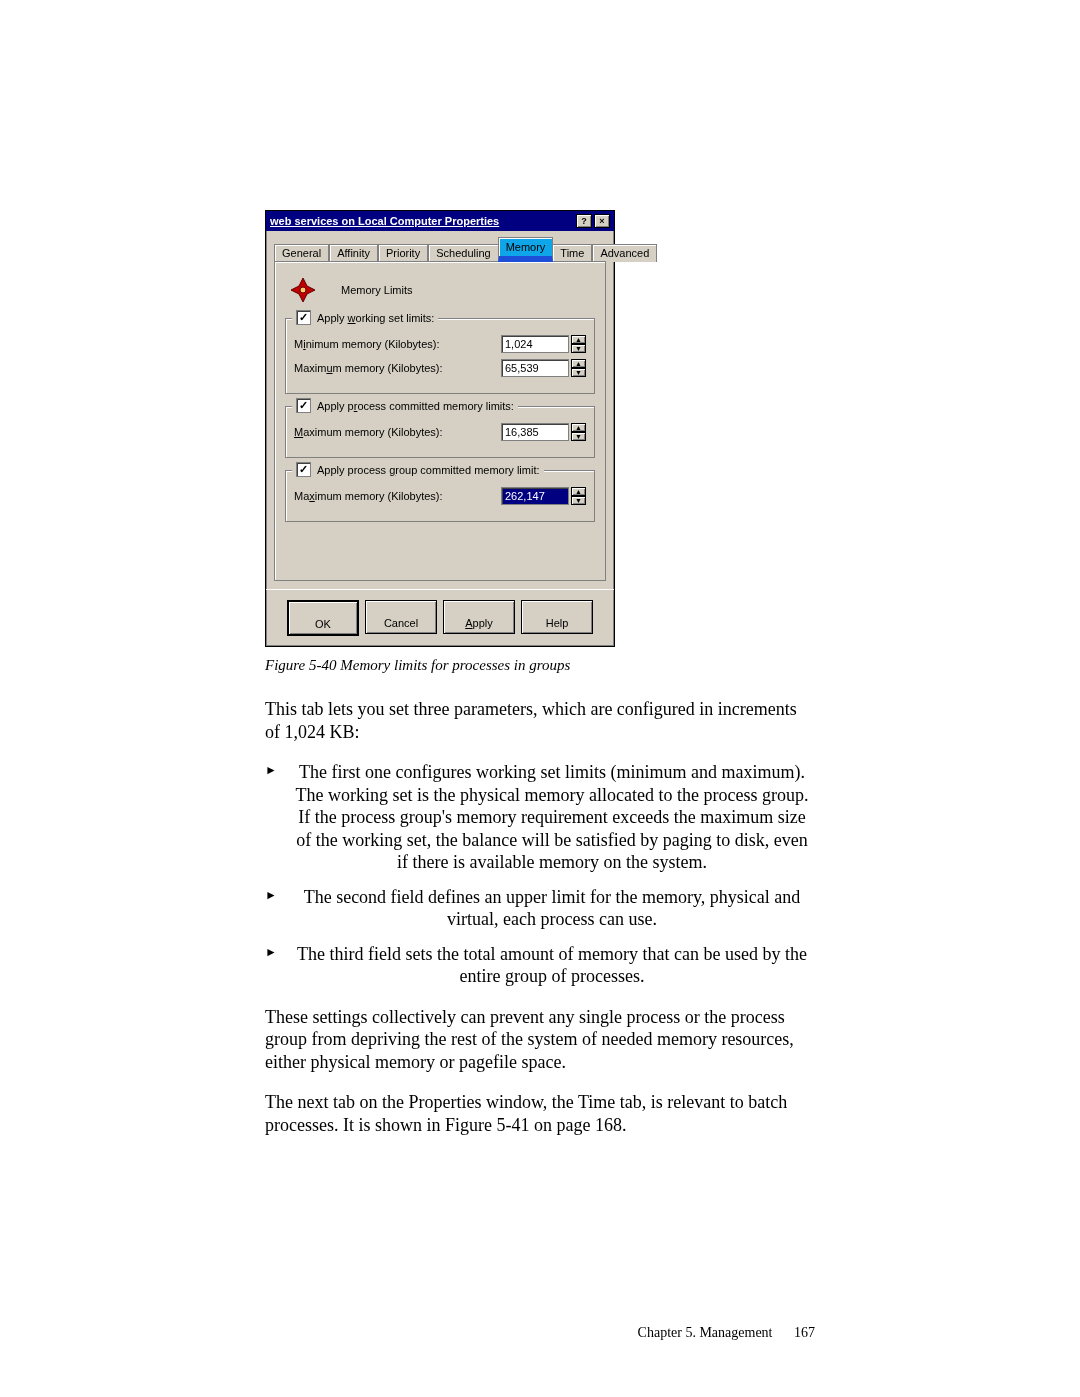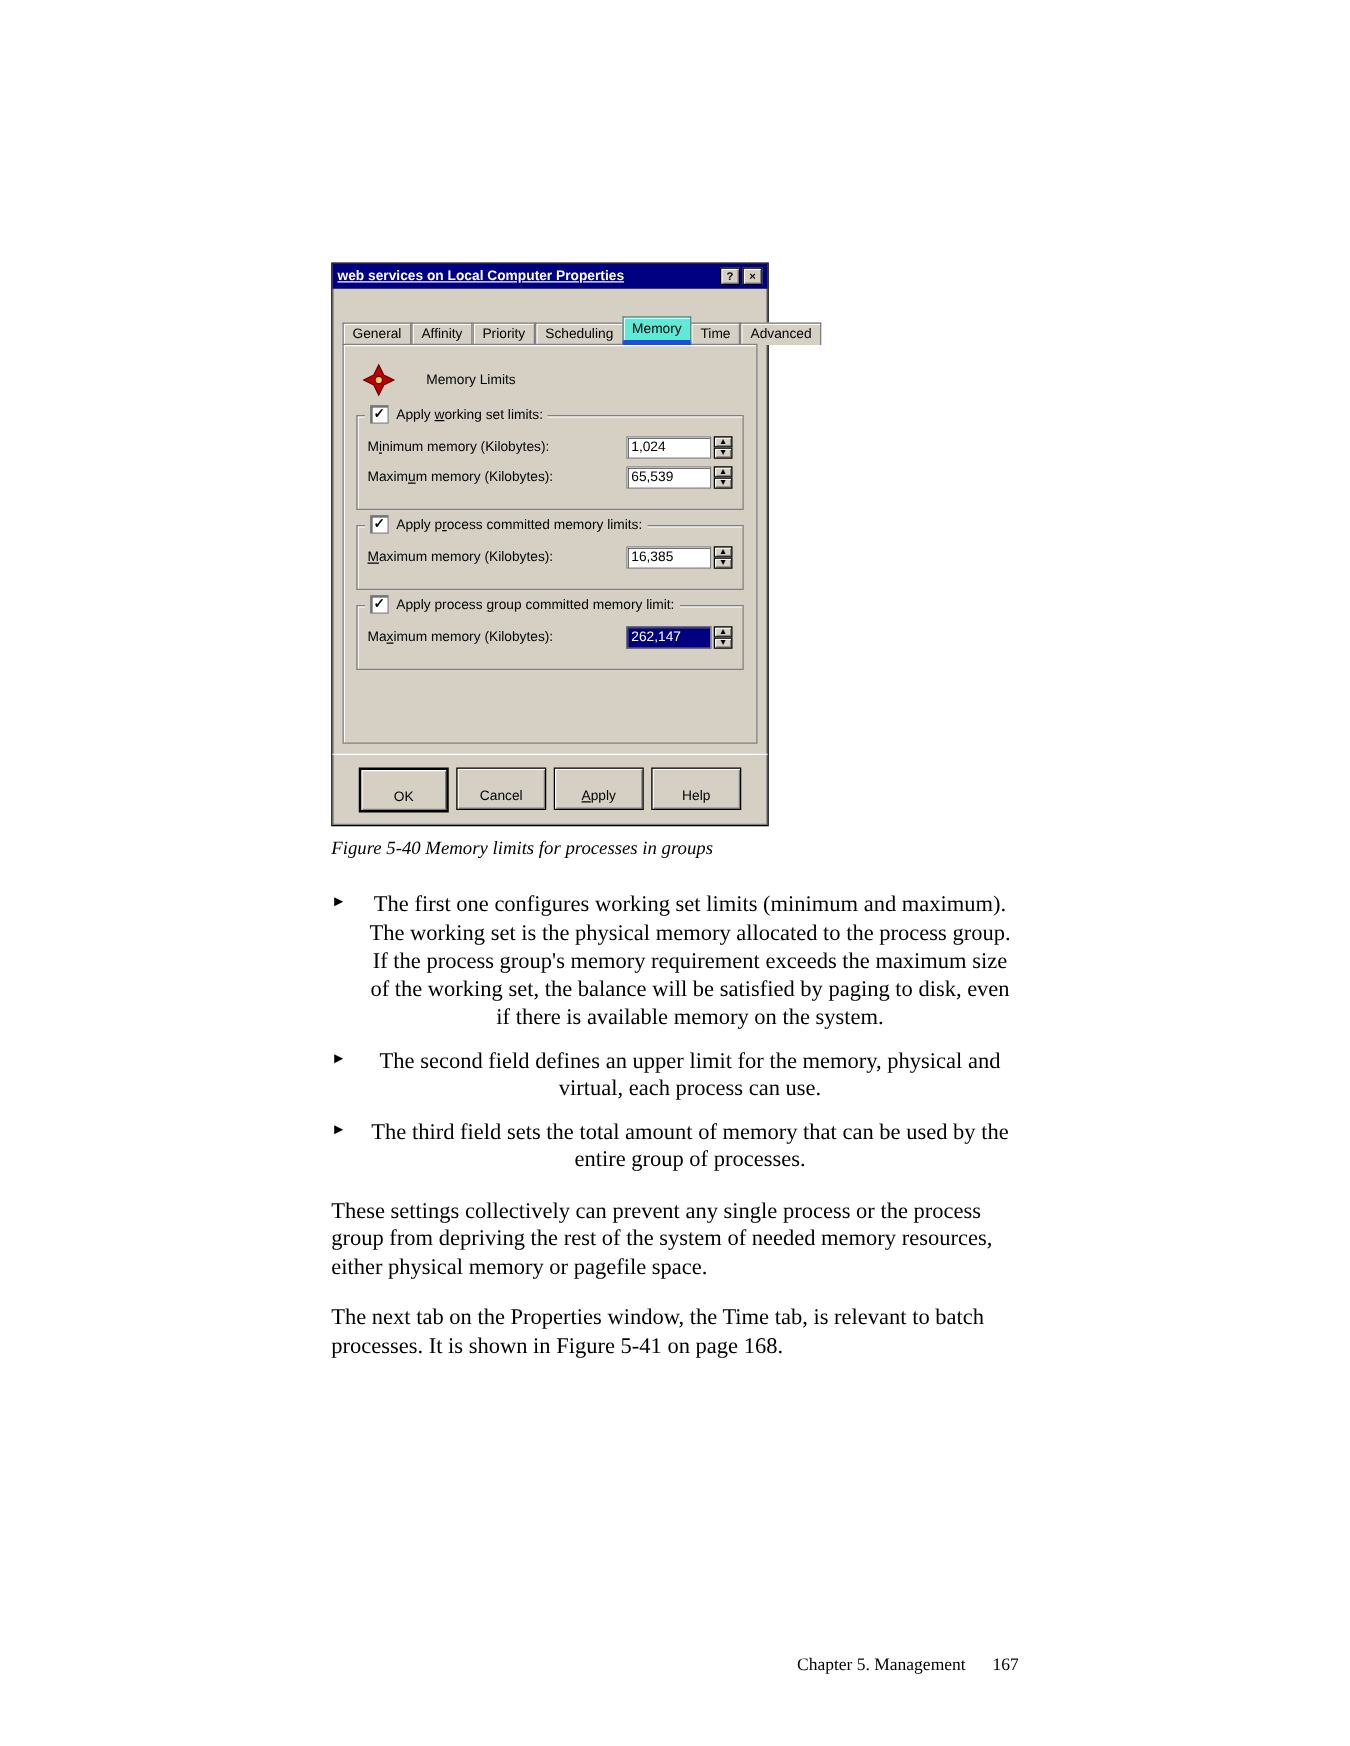--- a/index.html
+++ b/index.html
@@ -47,40 +47,40 @@
     box-shadow: inset 1px 1px 0 #fff, inset -1px -1px 0 #808080;
     font-family: Tahoma, Arial, sans-serif;
     font-size: 9px;
     font-weight: bold;
     line-height: 10px;
     text-align: center;
     padding: 0;
     cursor: default;
   }
   .dialog-body {
-    padding: 22px 8px 8px 8px;
+    padding: 6px 8px 8px 8px;
   }
   
   .tabstrip {
     display: flex;
     align-items: flex-end;
     margin-bottom: -1px;
   }
   .tab {
     padding: 2px 7px 3px 7px;
     border: 1px solid #808080;
     border-bottom: none;
     background: #d6d0c4;
     box-shadow: inset 1px 1px 0 #fff;
     position: relative;
     font-size: 11px;
   }
   .tab.active {
-    background: #5eead4;
-    border-bottom: 4px solid #1d4ed8;
+    background: #0ea5e9;
+    border-bottom: 6px solid #1d4ed8;
     z-index: 2;
     padding-top: 3px;
     margin-left: -1px;
     margin-right: -1px;
   }
   .tabpanel {
     border: 1px solid #808080;
     box-shadow: inset 1px 1px 0 #fff;
     padding: 10px 10px 28px 10px;
     min-height: 280px;
@@ -334,20 +334,21 @@
       <button class="btn default">OK</button>
       <button class="btn">Cancel</button>
       <button class="btn"><span class="u">A</span><span>pply</span></button>
       <button class="btn">Help</button>
     </div>
   </div>
 
   <p class="caption">Figure 5-40   Memory limits for processes in groups</p>
 
   <div class="body-text">
+    <p>This tab lets you set three parameters, which are configured in increments of 1,024 KB:</p>
 
     <ul class="arrowed">
       <li>The first one configures working set limits (minimum and maximum). The working set is the physical memory allocated to the process group. If the process group's memory requirement exceeds the maximum size of the working set, the balance will be satisfied by paging to disk, even if there is available memory on the system.</li>
       <li>The second field defines an upper limit for the memory, physical and virtual, each process can use.</li>
       <li>The third field sets the total amount of memory that can be used by the entire group of processes.</li>
     </ul>
 
     <p>These settings collectively can prevent any single process or the process group from depriving the rest of the system of needed memory resources, either physical memory or pagefile space.</p>
     <p>The next tab on the Properties window, the Time tab, is relevant to batch processes. It is shown in Figure 5-41 on page 168.</p>
   </div>

